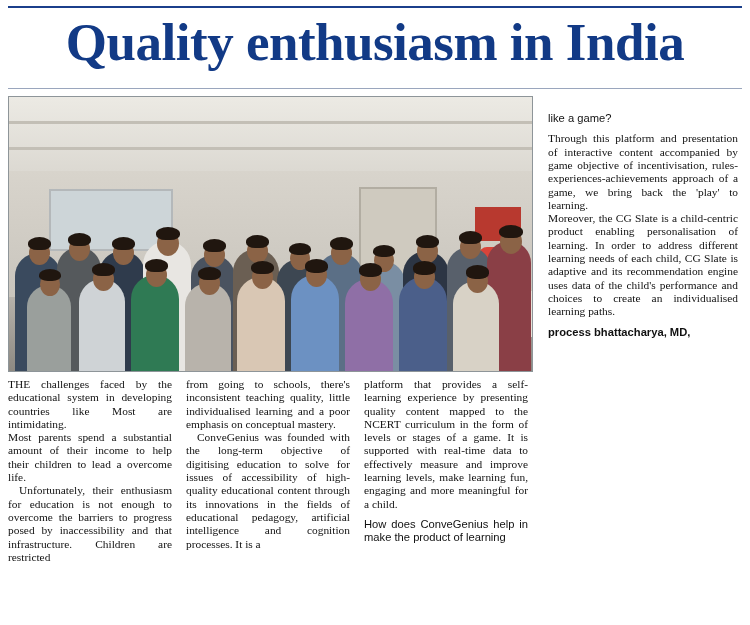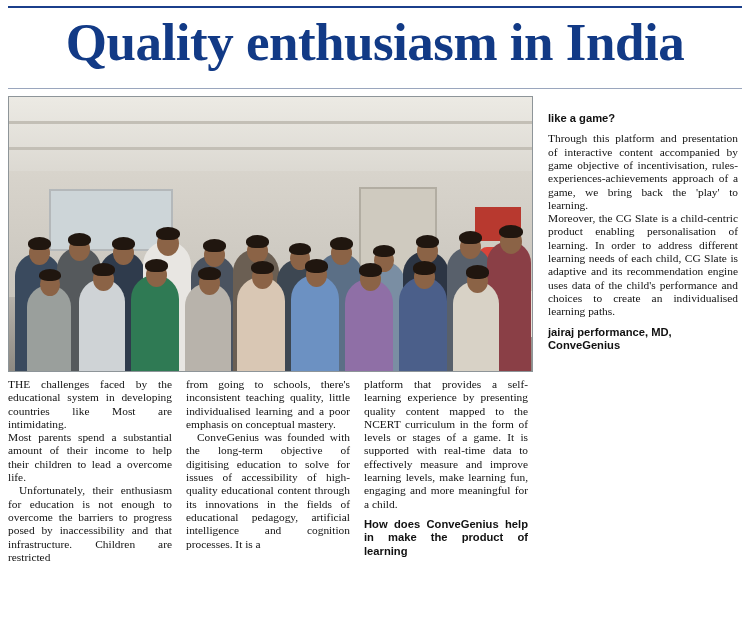--- a/index.html
+++ b/index.html
@@ -133,21 +133,21 @@
   .col-3 { left: 364px; top: 378px; width: 164px; }
   .col-4 { left: 548px; top: 112px; width: 190px; }
   .byline {
     font-family: "Liberation Sans", sans-serif;
     font-weight: bold;
     font-size: 11.2px;
     line-height: 13.4px;
   }
   .kicker-q {
     font-family: "Liberation Sans", sans-serif;
-    font-weight: bold;
+    font-weight: normal;
     font-size: 11.2px;
     line-height: 13.4px;
   }
   .gap { height: 7px; }
 </style>
 </head>
 <body>
 
 <div class="page">
 
@@ -273,17 +273,16 @@
     <div class="gap"></div>
     <p class="kicker-q">How does ConveGenius help in make the product of learning</p>
   </div>
 
   <div class="col col-4">
     <p class="kicker-q">like a game?</p>
     <div class="gap"></div>
     <p>Through this platform and presentation of interactive content accompanied by game objective of incentivisation, rules-experiences-achievements approach of a game, we bring back the 'play' to learning.</p>
     <p>Moreover, the CG Slate is a child-centric product enabling personalisation of learning. In order to address different learning needs of each child, CG Slate is adaptive and its recommendation engine uses data of the child's performance and choices to create an individualised learning paths.</p>
     <div class="gap"></div>
-    <p class="byline">jairaj performance, MD,</p>
-    <p class="byline">ConveGenius</p>
+    <p class="byline">process bhattacharya, MD,</p>
   </div>
 
 </div>
 
 </body></html>

